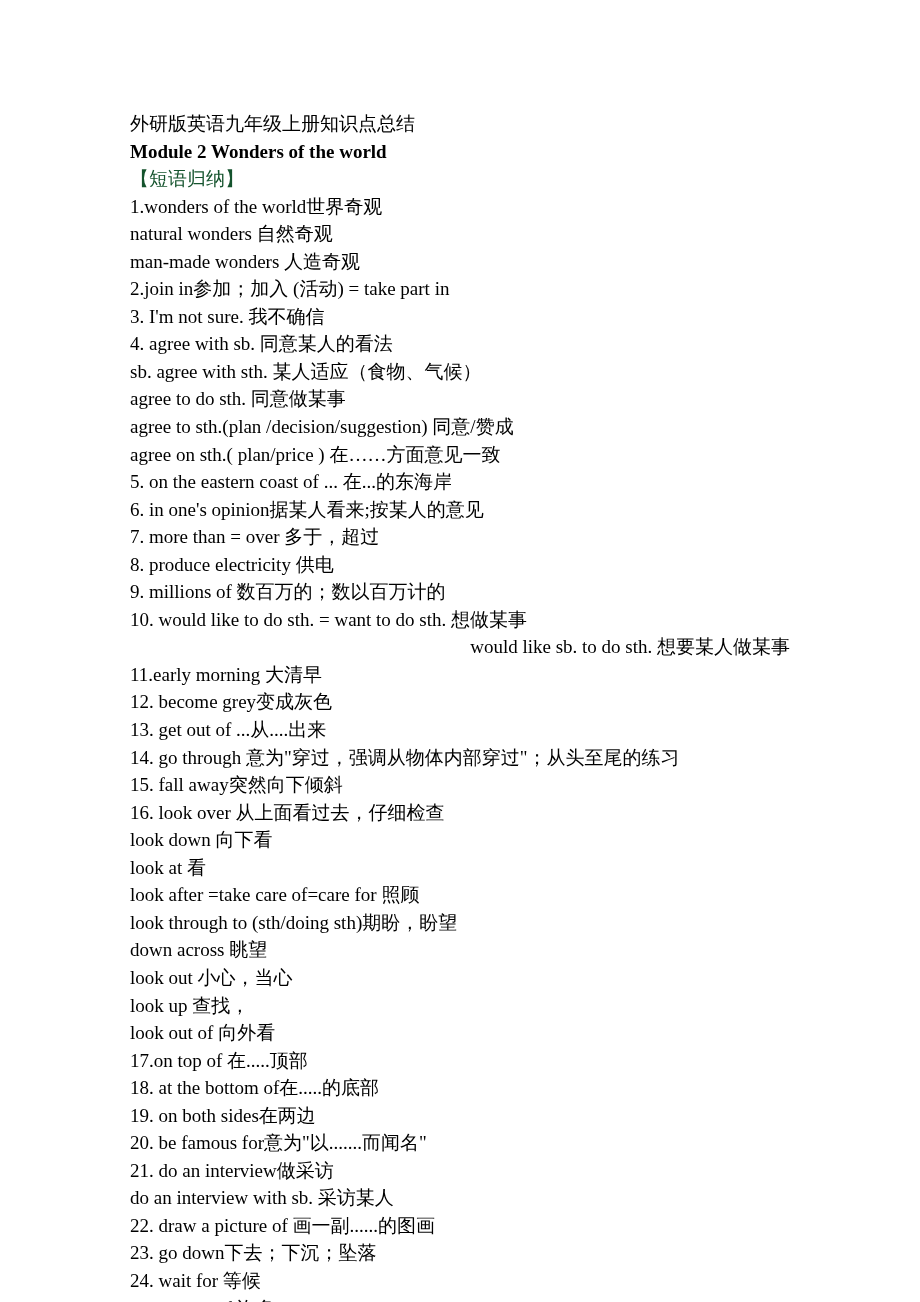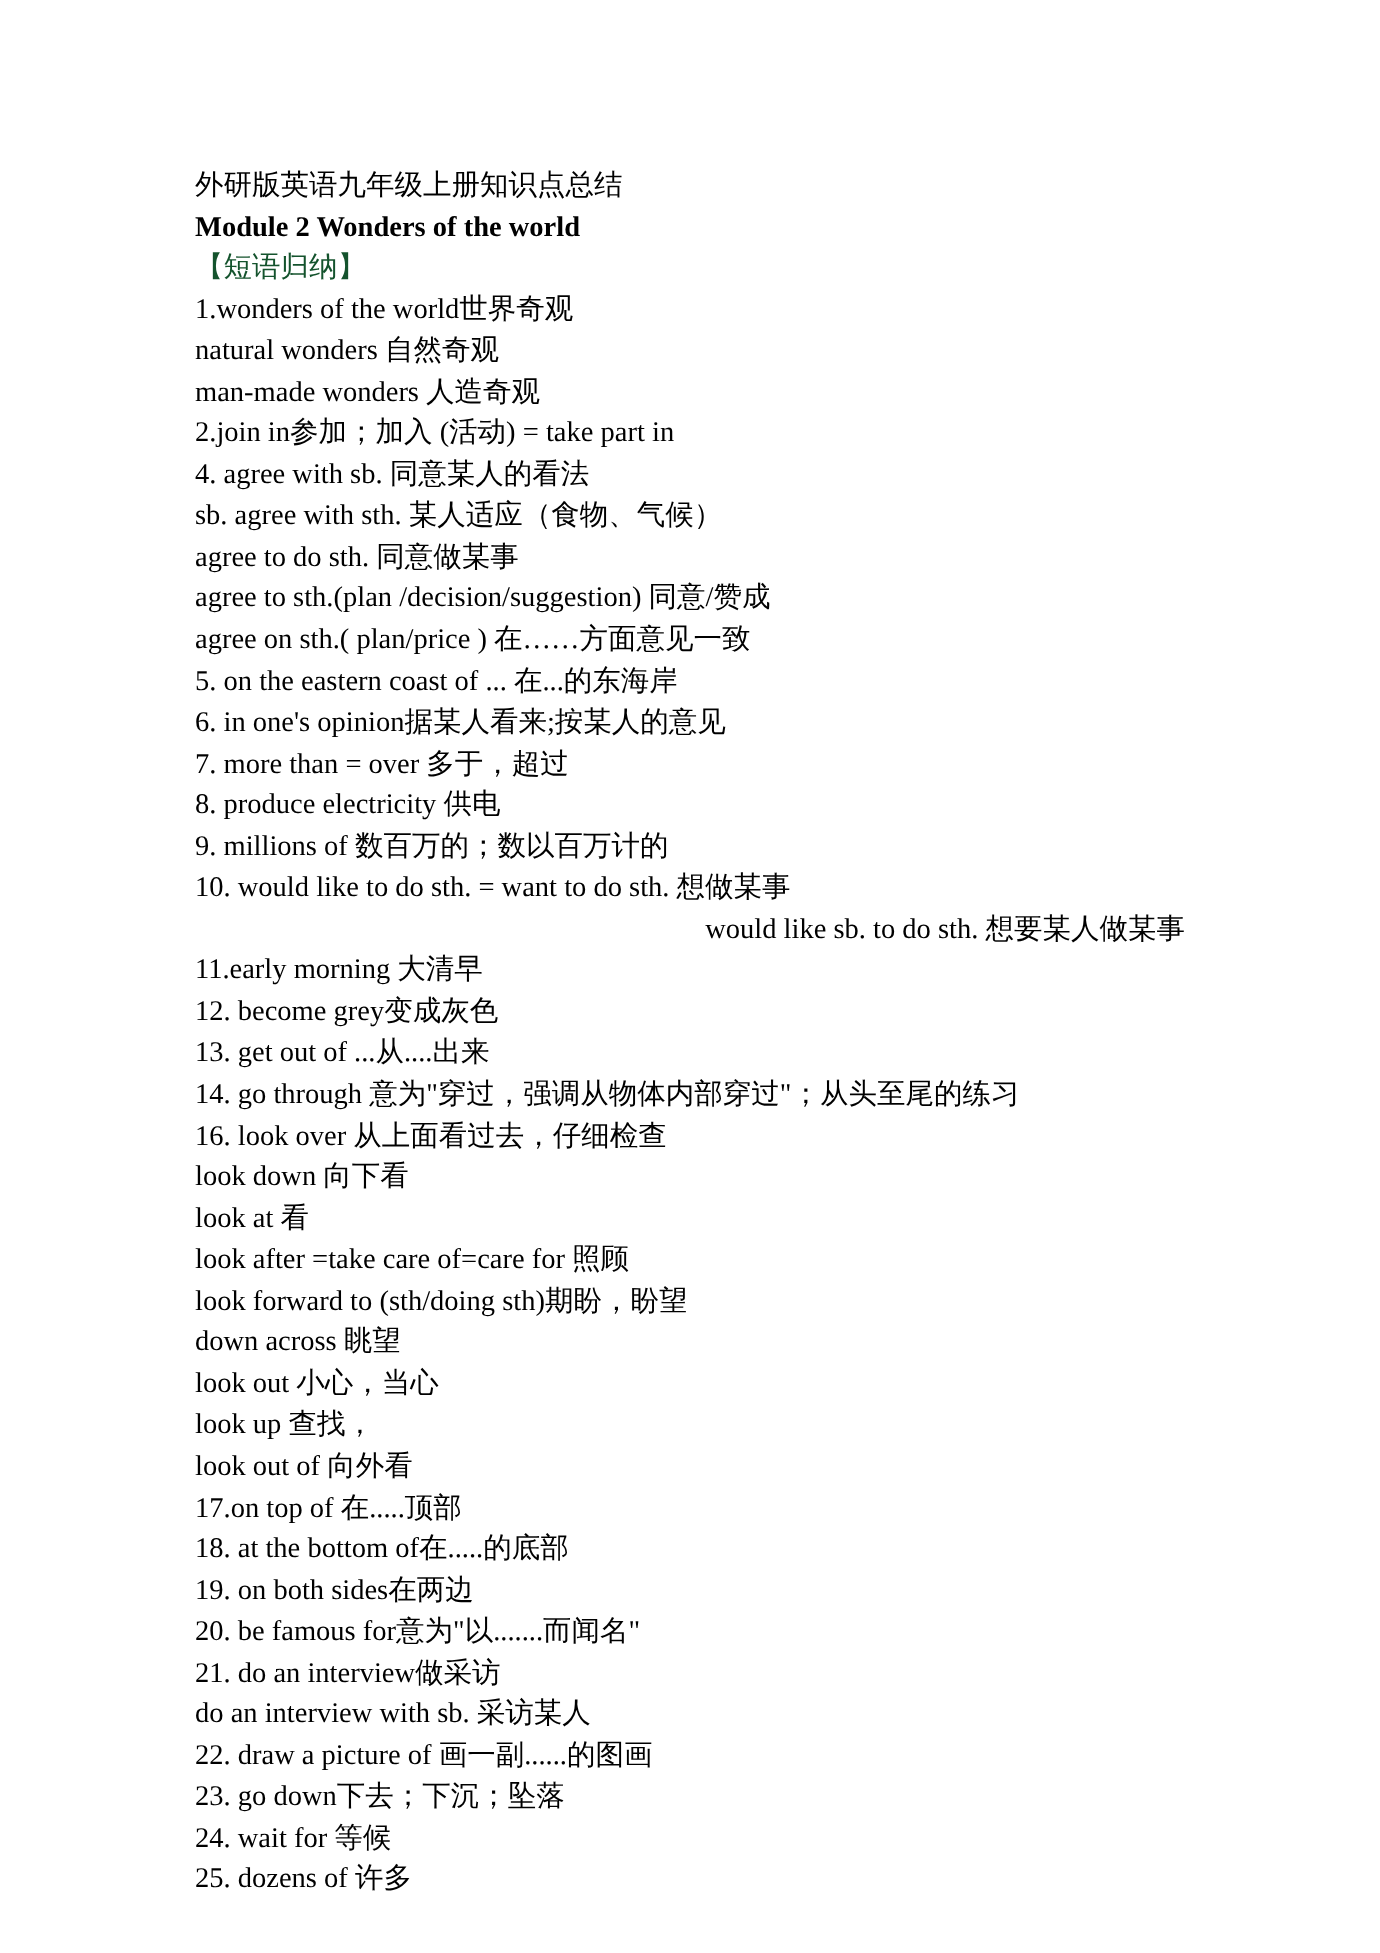--- a/index.html
+++ b/index.html
@@ -34,41 +34,43 @@
 
 <div class="page">
   <span class="line">外研版英语九年级上册知识点总结</span>
   <span class="line bold">Module 2  Wonders of the world</span>
   <span class="line red">【短语归纳】</span>
 
   <span class="line">1.wonders of the world世界奇观</span>
   <span class="line">natural wonders 自然奇观</span>
   <span class="line">man-made wonders 人造奇观</span>
   <span class="line">2.join in参加；加入 (活动) = take part in</span>
+  <span class="line">3. I'm not sure. 我不确信</span>
   <span class="line">4. agree with sb. 同意某人的看法</span>
   <span class="line">sb. agree with sth. 某人适应（食物、气候）</span>
   <span class="line">agree to do sth. 同意做某事</span>
   <span class="line">agree to sth.(plan /decision/suggestion) 同意/赞成</span>
   <span class="line">agree on sth.( plan/price ) 在……方面意见一致</span>
   <span class="line">5. on the eastern coast of ... 在...的东海岸</span>
   <span class="line">6. in one's opinion据某人看来;按某人的意见</span>
   <span class="line">7. more than = over 多于，超过</span>
   <span class="line">8. produce electricity 供电</span>
   <span class="line">9. millions of 数百万的；数以百万计的</span>
   <span class="line">10. would like to do sth. = want to do sth. 想做某事</span>
   <span class="line indent">would like sb. to do sth. 想要某人做某事</span>
   <span class="line">11.early morning 大清早</span>
   <span class="line">12. become grey变成灰色</span>
   <span class="line">13. get out of ...从....出来</span>
   <span class="line">14. go through 意为"穿过，强调从物体内部穿过"；从头至尾的练习</span>
+  <span class="line">15. fall away突然向下倾斜</span>
   <span class="line">16. look over 从上面看过去，仔细检查</span>
   <span class="line">look down 向下看</span>
   <span class="line">look at 看</span>
   <span class="line">look after =take care of=care for 照顾</span>
-  <span class="line">look forward to (sth/doing sth)期盼，盼望</span>
+  <span class="line">look through to (sth/doing sth)期盼，盼望</span>
   <span class="line">down across 眺望</span>
   <span class="line">look out 小心，当心</span>
   <span class="line">look up 查找，</span>
   <span class="line">look out of 向外看</span>
   <span class="line">17.on top of 在.....顶部</span>
   <span class="line">18. at the bottom of在.....的底部</span>
   <span class="line">19. on both sides在两边</span>
   <span class="line">20. be famous for意为"以.......而闻名"</span>
   <span class="line">21. do an interview做采访</span>
   <span class="line">do an interview with sb. 采访某人</span>

